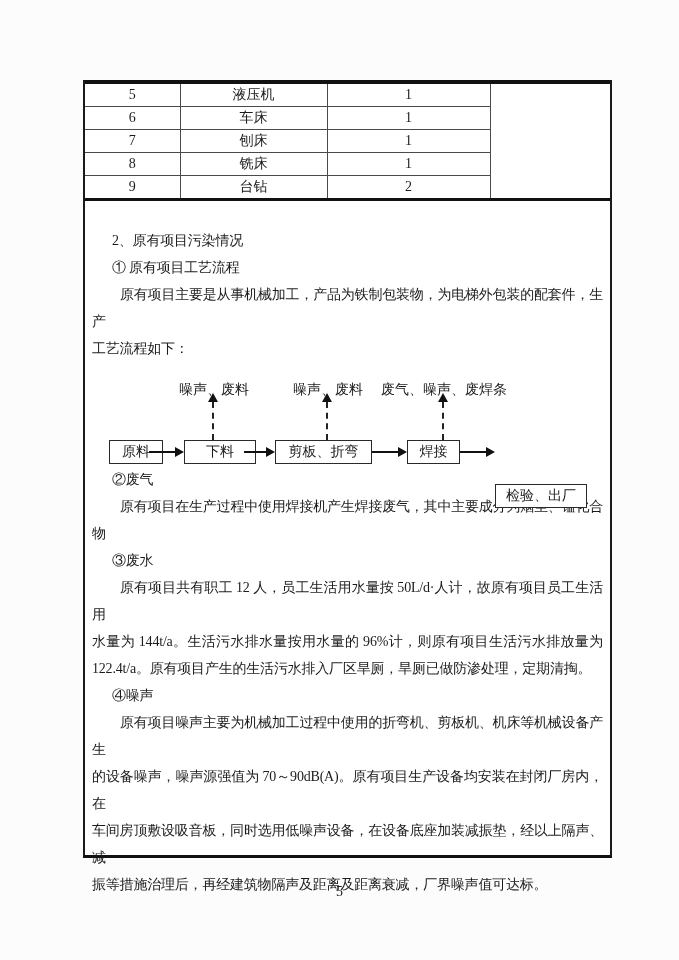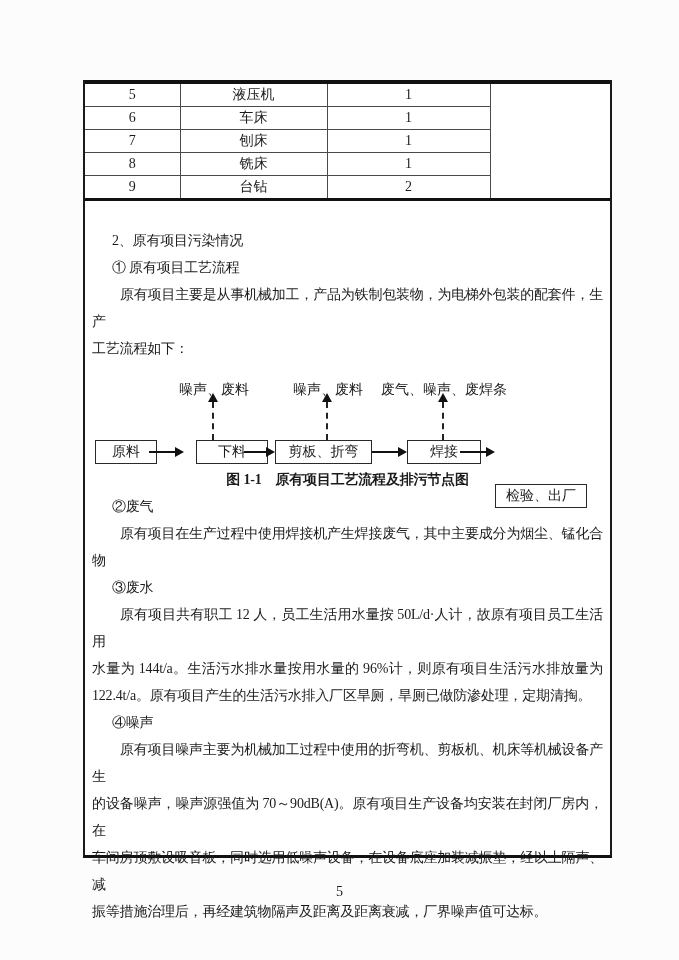--- a/index.html
+++ b/index.html
@@ -17,22 +17,22 @@
   
   .content{padding:0 7px;font-size:14px;line-height:27px;letter-spacing:-0.2px;}
   .h-line{padding-left:20px;}
   .h2{margin-top:26px;}
   .pline{text-indent:28px;}
   .jl{text-align:justify;text-align-last:justify;text-justify:inter-character;}
   
   .diagram{position:relative;height:100px;margin-top:4px;letter-spacing:0;}
   .fbox{position:absolute;top:74px;height:24px;box-sizing:border-box;border:1.4px solid #2a2a2a;
         text-align:center;font-size:14px;line-height:21px;background:#fff;white-space:nowrap;}
-  .b1{left:3px;width:62px;}  .b2{left:104px;width:72px;} .b3{left:183px;width:97px;}
-  .b4{left:315px;width:74px;}.b5{left:403px;width:92px;margin-top:44px;}
+  .b1{left:17px;width:54px;}  .b2{left:92px;width:72px;} .b3{left:183px;width:97px;}
+  .b4{left:315px;width:53px;}.b5{left:403px;width:92px;margin-top:44px;}
   .elabel{position:absolute;top:10px;transform:translateX(-50%);font-size:14px;white-space:nowrap;}
   .l1{left:122px;} .l2{left:236px;} .l3{left:352px;}
   .dash{position:absolute;top:36px;height:38px;width:0;border-left:2px dashed #222;}
   .d1{left:120px;} .d2{left:234px;} .d3{left:350px;}
   .tri-up{position:absolute;top:27px;width:0;height:0;border-left:5px solid transparent;
           border-right:5px solid transparent;border-bottom:9px solid #111;}
   .t1{left:116px;} .t2{left:230px;} .t3{left:346px;}
   .shaft{position:absolute;top:85px;height:2px;background:#111;}
   .s1{left:57px;width:28px;} .s2{left:152px;width:24px;} .s3{left:280px;width:28px;} .s4{left:368px;width:28px;}
   .tri-right{position:absolute;top:81px;width:0;height:0;border-top:5px solid transparent;
@@ -113,23 +113,20 @@
         <div class="shaft s1"></div>
         <div class="shaft s2"></div>
         <div class="shaft s3"></div>
         <div class="shaft s4"></div>
         <div class="tri-right r1"></div>
         <div class="tri-right r2"></div>
         <div class="tri-right r3"></div>
         <div class="tri-right r4"></div>
       </div>
 
-      <div class="caption">
-        <span class="cap-label">图 1-1</span><span>原有项目工艺流程及排污节点图</span>
-      </div>
 
       <div class="h-line">②废气</div>
       <div class="pline jl">原有项目在生产过程中使用焊接机产生焊接废气，其中主要成分为烟尘、锰化合物</div>
 
       <div class="h-line">③废水</div>
       <div class="pline jl">原有项目共有职工 12 人，员工生活用水量按 50L/d·人计，故原有项目员工生活用</div>
       <div class="jl">水量为 144t/a。生活污水排水量按用水量的 96%计，则原有项目生活污水排放量为</div>
       <div>122.4t/a。原有项目产生的生活污水排入厂区旱厕，旱厕已做防渗处理，定期清掏。</div>
 
       <div class="h-line">④噪声</div>

